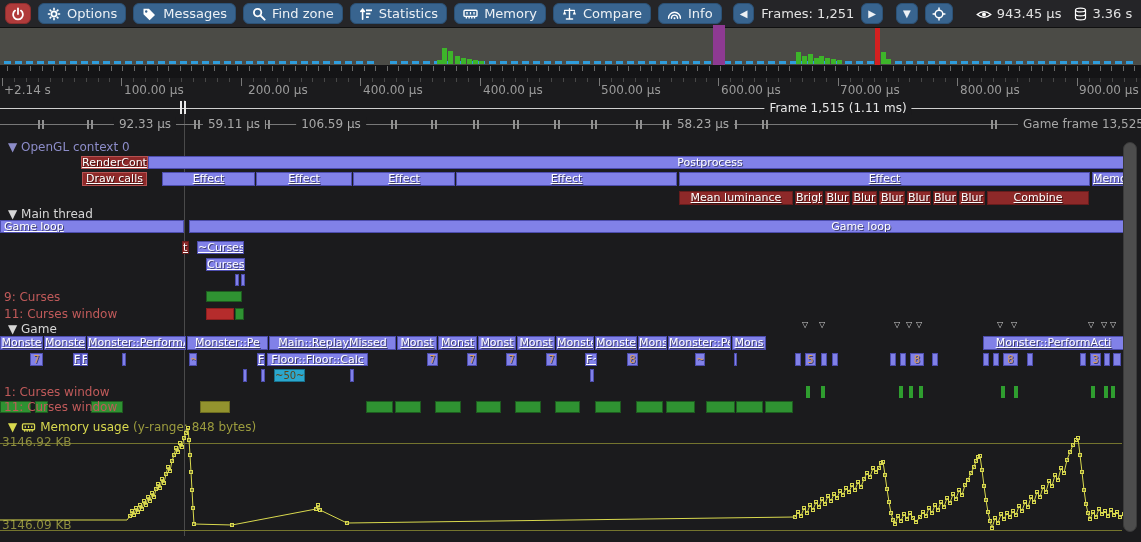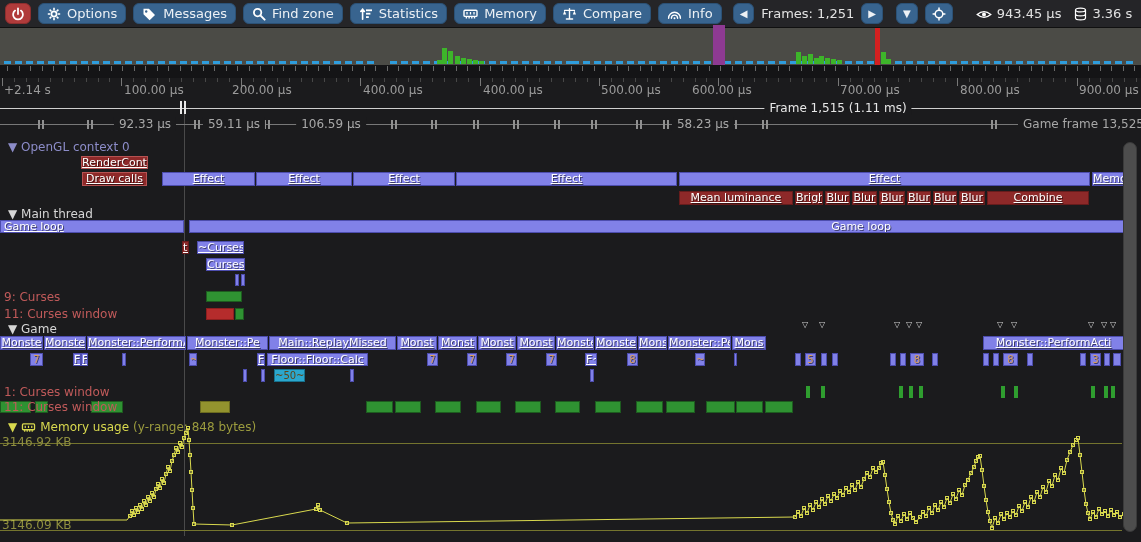--- a/index.html
+++ b/index.html
@@ -438,25 +438,25 @@
     <div class=" abs" style="left: 1053px; top: 78px; width: 1px; height: 4px; background: rgb(71, 71, 71);"></div>
     <div class=" abs" style="left: 1065px; top: 78px; width: 1px; height: 4px; background: rgb(71, 71, 71);"></div>
     <div class=" abs" style="left: 1077px; top: 78px; width: 1px; height: 8px; background: rgb(120, 120, 120);"></div>
     <div class=" abs" style="left: 1089px; top: 78px; width: 1px; height: 4px; background: rgb(71, 71, 71);"></div>
     <div class=" abs" style="left: 1100px; top: 78px; width: 1px; height: 4px; background: rgb(71, 71, 71);"></div>
     <div class=" abs" style="left: 1112px; top: 78px; width: 1px; height: 4px; background: rgb(71, 71, 71);"></div>
     <div class=" abs" style="left: 1124px; top: 78px; width: 1px; height: 4px; background: rgb(71, 71, 71);"></div>
     <div class=" abs" style="left: 1136px; top: 78px; width: 1px; height: 4px; background: rgb(71, 71, 71);"></div>
     <div class="axislbl abs" style="left: 4px; top: 83px;">+2.14 s</div>
     <div class="axislbl abs" style="left: 124px; top: 83px;">100.00 µs</div>
-    <div class="axislbl abs" style="left: 232px; top: 83px;">200.00 µs</div>
+    <div class="axislbl abs" style="left: 248px; top: 83px;">200.00 µs</div>
     <div class="axislbl abs" style="left: 363px; top: 83px;">400.00 µs</div>
     <div class="axislbl abs" style="left: 483px; top: 83px;">400.00 µs</div>
     <div class="axislbl abs" style="left: 601px; top: 83px;">500.00 µs</div>
-    <div class="axislbl abs" style="left: 692px; top: 83px;">600.00 µs</div>
+    <div class="axislbl abs" style="left: 721px; top: 83px;">600.00 µs</div>
     <div class="axislbl abs" style="left: 840px; top: 83px;">700.00 µs</div>
     <div class="axislbl abs" style="left: 960px; top: 83px;">800.00 µs</div>
     <div class="axislbl abs" style="left: 1079px; top: 83px;">900.00 µs</div>
     <div class=" abs" style="left: 184px; top: 100px; width: 1px; height: 436px; background: rgb(74, 74, 74);"></div>
     <div class=" abs" style="left: 0px; top: 108px; width: 1141px; height: 1px; background: rgb(207, 207, 207);"></div>
     <div class=" abs" style="left: 180px; top: 101px; width: 2px; height: 13px; background: rgb(232, 232, 232);"></div>
     <div class=" abs" style="left: 184px; top: 101px; width: 2px; height: 13px; background: rgb(232, 232, 232);"></div>
     <div class="framelbl abs" style="left: 838px; top: 101px; color: rgb(232, 232, 232); transform: translateX(-50%);">Frame 1,515 (1.11 ms)</div>
     <div class=" abs" style="left: 0px; top: 124px; width: 1141px; height: 1px; background: rgb(120, 120, 120);"></div>
     <div class=" abs" style="left: 38px; top: 120px; width: 2px; height: 9px; background: rgb(144, 144, 144);"></div>
@@ -489,20 +489,23 @@
     <div class=" abs" style="left: 766px; top: 120px; width: 2px; height: 9px; background: rgb(144, 144, 144);"></div>
     <div class=" abs" style="left: 991px; top: 120px; width: 2px; height: 9px; background: rgb(144, 144, 144);"></div>
     <div class=" abs" style="left: 995px; top: 120px; width: 2px; height: 9px; background: rgb(144, 144, 144);"></div>
     <div class="framelbl abs" style="top: 117px; color: rgb(168, 168, 168); left: 145px; transform: translateX(-50%);">92.33 µs</div>
     <div class="framelbl abs" style="top: 117px; color: rgb(168, 168, 168); left: 234px; transform: translateX(-50%);">59.11 µs</div>
     <div class="framelbl abs" style="top: 117px; color: rgb(168, 168, 168); left: 331px; transform: translateX(-50%);">106.59 µs</div>
     <div class="framelbl abs" style="top: 117px; color: rgb(168, 168, 168); left: 703px; transform: translateX(-50%);">58.23 µs</div>
     <div class="framelbl abs" style="top: 117px; color: rgb(168, 168, 168); left: 1018px;">Game frame 13,525 (1</div>
     <div class="hdr abs" style="left: 8px; top: 140px; color: rgb(140, 140, 200);"><span>▼ </span><span>OpenGL context 0</span></div>
     <div class="zone abs" style="left: 81px; top: 156px; width: 67px; height: 13px; background: rgb(142, 41, 41); border: 1px solid rgb(182, 82, 82); line-height: 11px;">RenderCont</div>
+    <div class="zone abs" style="left: 148px; top: 156px; width: 977px; height: 13px; background: rgb(129, 129, 232); border: 1px solid rgb(77, 77, 174); line-height: 11px;">
+      <span class="zlbl" style="left: 561px;">Postprocess</span>
+    </div>
     <div class="zone abs" style="left: 82px; top: 172px; width: 65px; height: 14px; background: rgb(142, 41, 41); border: 1px solid rgb(182, 82, 82); line-height: 12px;">Draw calls</div>
     <div class="zone abs" style="left: 162px; top: 172px; width: 93px; height: 14px; background: rgb(129, 129, 232); border: 1px solid rgb(77, 77, 174); line-height: 12px;">Effect</div>
     <div class="zone abs" style="left: 256px; top: 172px; width: 96px; height: 14px; background: rgb(129, 129, 232); border: 1px solid rgb(77, 77, 174); line-height: 12px;">Effect</div>
     <div class="zone abs" style="left: 353px; top: 172px; width: 102px; height: 14px; background: rgb(129, 129, 232); border: 1px solid rgb(77, 77, 174); line-height: 12px;">Effect</div>
     <div class="zone abs" style="left: 456px; top: 172px; width: 221px; height: 14px; background: rgb(129, 129, 232); border: 1px solid rgb(77, 77, 174); line-height: 12px;">Effect</div>
     <div class="zone abs" style="left: 679px; top: 172px; width: 411px; height: 14px; background: rgb(129, 129, 232); border: 1px solid rgb(77, 77, 174); line-height: 12px;">Effect</div>
     <div class="zone abs" style="left: 1092px; top: 172px; width: 33px; height: 14px; background: rgb(129, 129, 232); border: 1px solid rgb(77, 77, 174); line-height: 12px;">Memory</div>
     <div class="zone abs" style="left: 679px; top: 191px; width: 114px; height: 14px; background: rgb(142, 41, 41); border: 1px solid rgb(103, 28, 28); line-height: 12px;">Mean luminance</div>
     <div class="zone abs" style="left: 795px; top: 191px; width: 28px; height: 14px; background: rgb(142, 41, 41); border: 1px solid rgb(103, 28, 28); line-height: 12px;">Brigh</div>
     <div class="zone abs" style="left: 825px; top: 191px; width: 25px; height: 14px; background: rgb(142, 41, 41); border: 1px solid rgb(103, 28, 28); line-height: 12px;">Blur</div>

